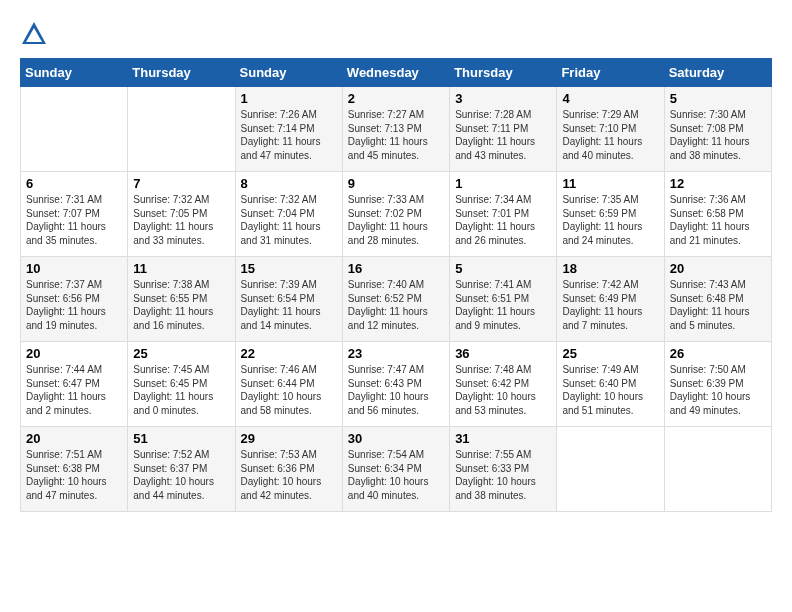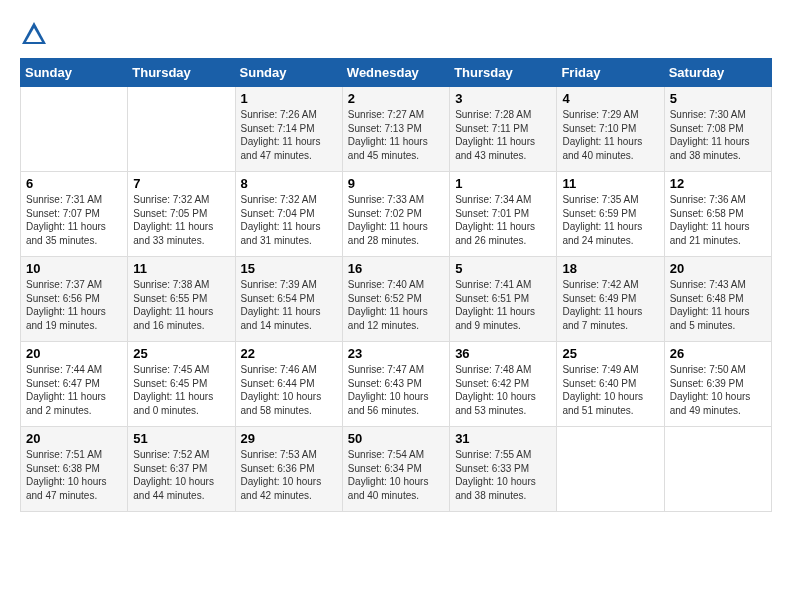--- a/index.html
+++ b/index.html
@@ -251,21 +251,21 @@
         </td>
         <td>
           <span class="day-number">51</span>
           <div class="day-info">Sunrise: 7:52 AM<br>Sunset: 6:37 PM<br>Daylight: 10 hours and 44 minutes.</div>
         </td>
         <td>
           <span class="day-number">29</span>
           <div class="day-info">Sunrise: 7:53 AM<br>Sunset: 6:36 PM<br>Daylight: 10 hours and 42 minutes.</div>
         </td>
         <td>
-          <span class="day-number">50</span>
+          <span class="day-number">30</span>
           <div class="day-info">Sunrise: 7:54 AM<br>Sunset: 6:34 PM<br>Daylight: 10 hours and 40 minutes.</div>
         </td>
         <td>
           <span class="day-number">31</span>
           <div class="day-info">Sunrise: 7:55 AM<br>Sunset: 6:33 PM<br>Daylight: 10 hours and 38 minutes.</div>
         </td>
         <td class="empty-cell"></td>
         <td class="empty-cell"></td>
       </tr>
     </tbody>

